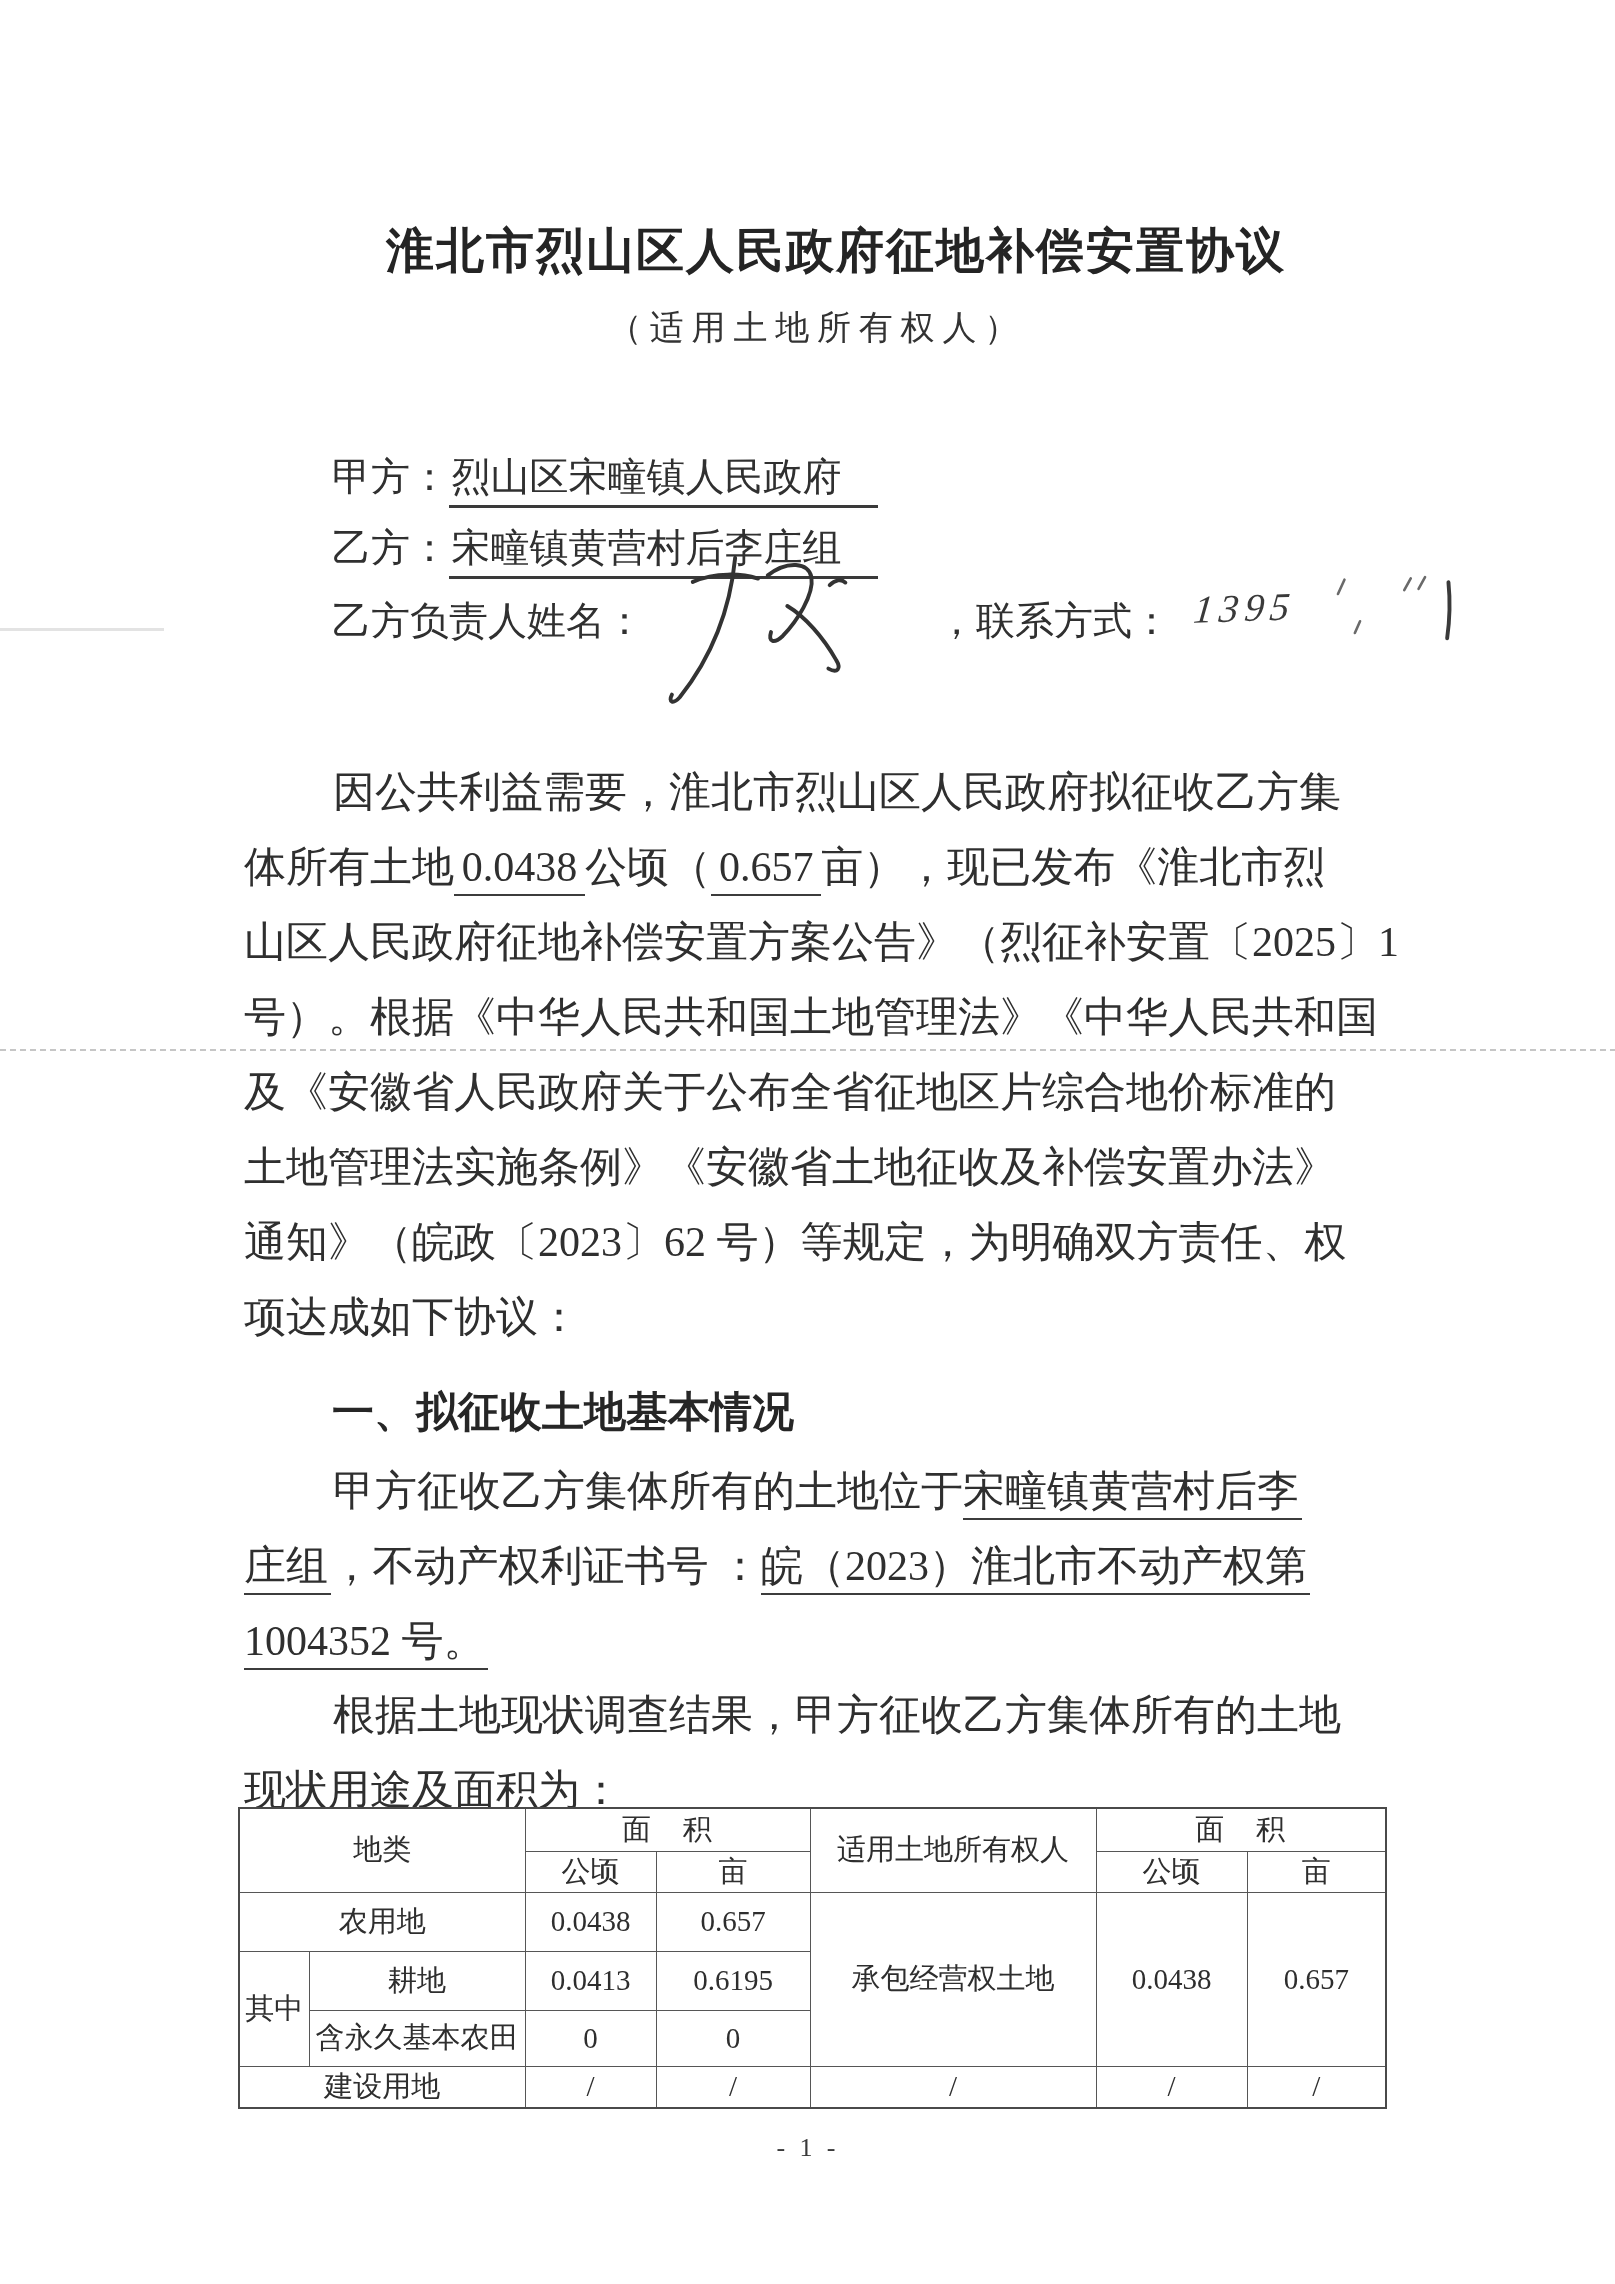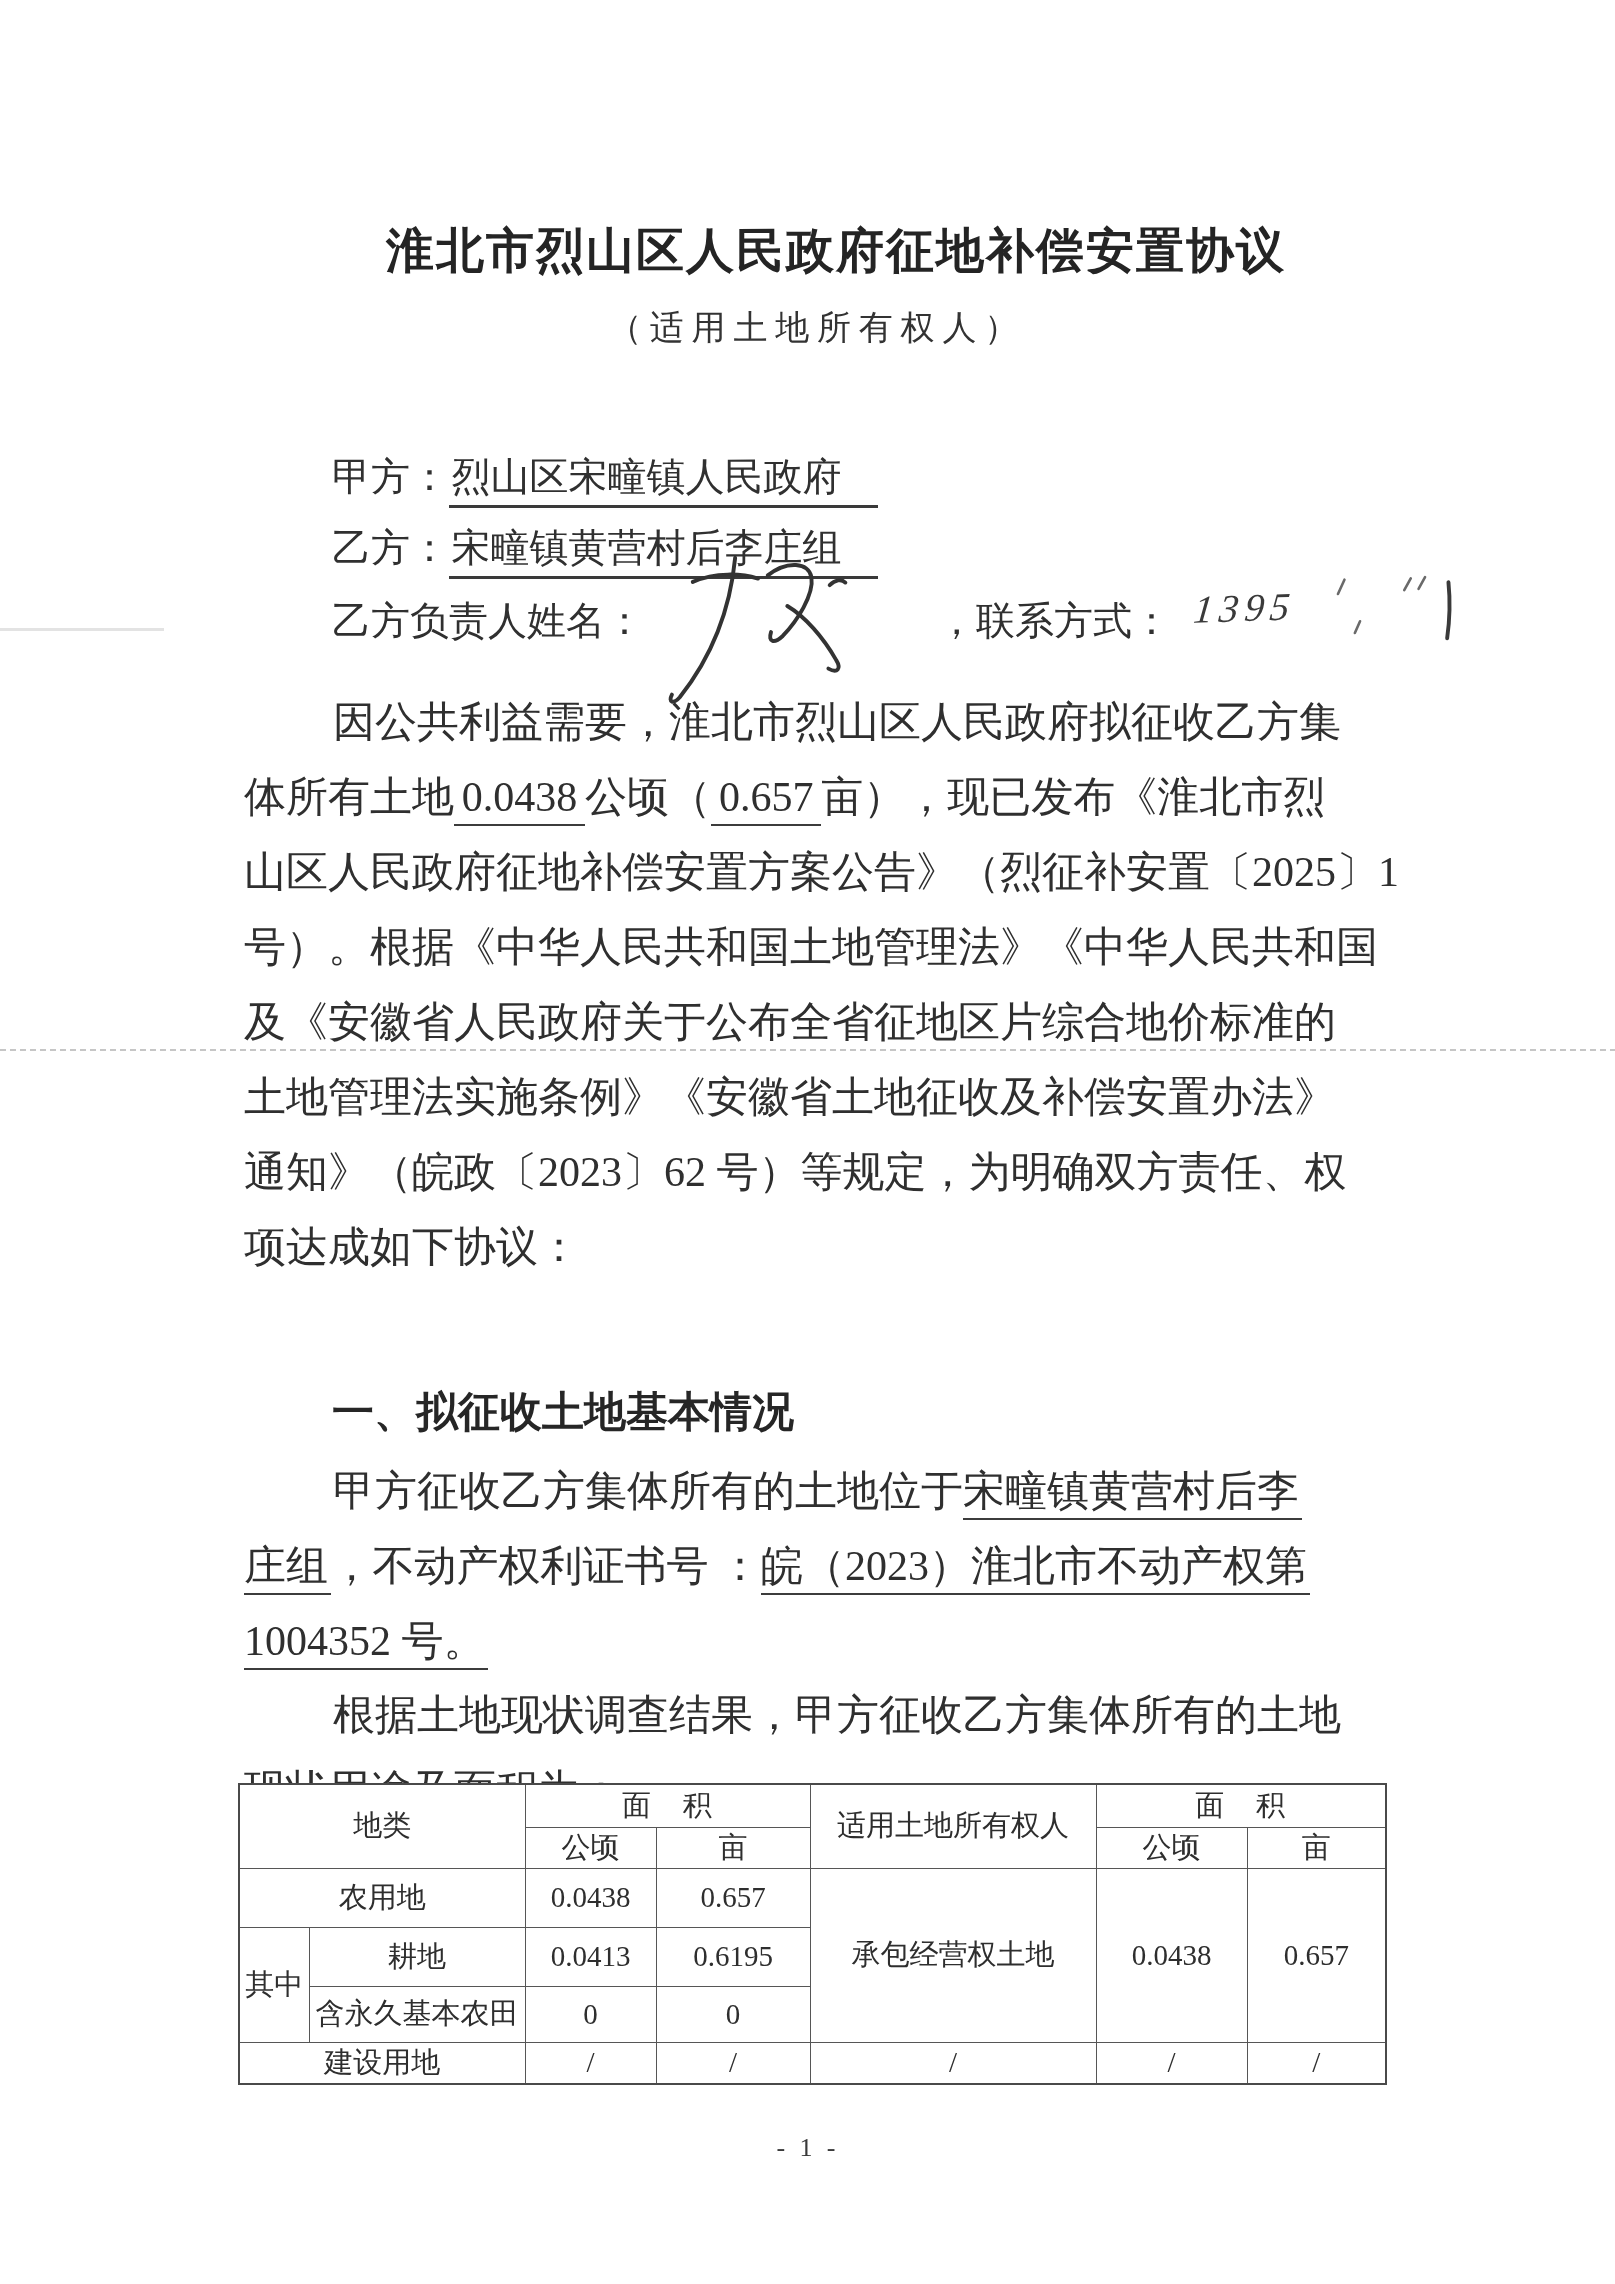--- a/index.html
+++ b/index.html
@@ -43,21 +43,21 @@
   .phone-text{
     position:absolute;left:1194px;top:585px;
     font-size:39px;color:#3a3a3a;
     font-style:italic;letter-spacing:5.9px;
     transform:rotate(-2deg) skewX(-8deg);
     white-space:nowrap;
   }
   .phone-marks{position:absolute;left:1326px;top:568px;}
   
   .para{position:absolute;left:244px;width:1167px;}
-  .p1{top:690px;}
+  .p1{top:760px;}
   .p2{top:1459px;}
   .p3{top:1683px;}
   .line{
     height:75px;line-height:65px;
     font-size:42px;color:#2f2f2f;
     white-space:nowrap;
   }
   .indent{padding-left:89px;}
   .u-body{
     border-bottom:2.6px solid #3c3c3c;
@@ -90,21 +90,21 @@
     table-layout:fixed;
     width:1145px;
     font-size:29px;color:#2e2e2e;
   }
   .land-table td{
     border:1.3px solid #565656;
     text-align:center;vertical-align:middle;
     padding:0;overflow:hidden;
     background:#fff;
   }
-  .land-table{border:2.6px solid #4a4a4a;}
+  .land-table{border:2.6px solid #4a4a4a;margin-top:24px;}
   .sp{letter-spacing:1.3px;}
   
   .page-num{
     position:absolute;left:0;top:2133px;width:100%;
     text-align:center;font-size:26px;color:#3a3a3a;letter-spacing:3.9px;
   }
 </style>
 </head>
 <body>
 

